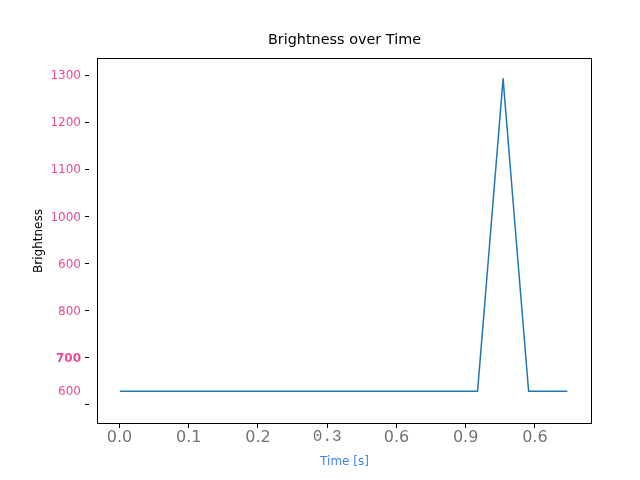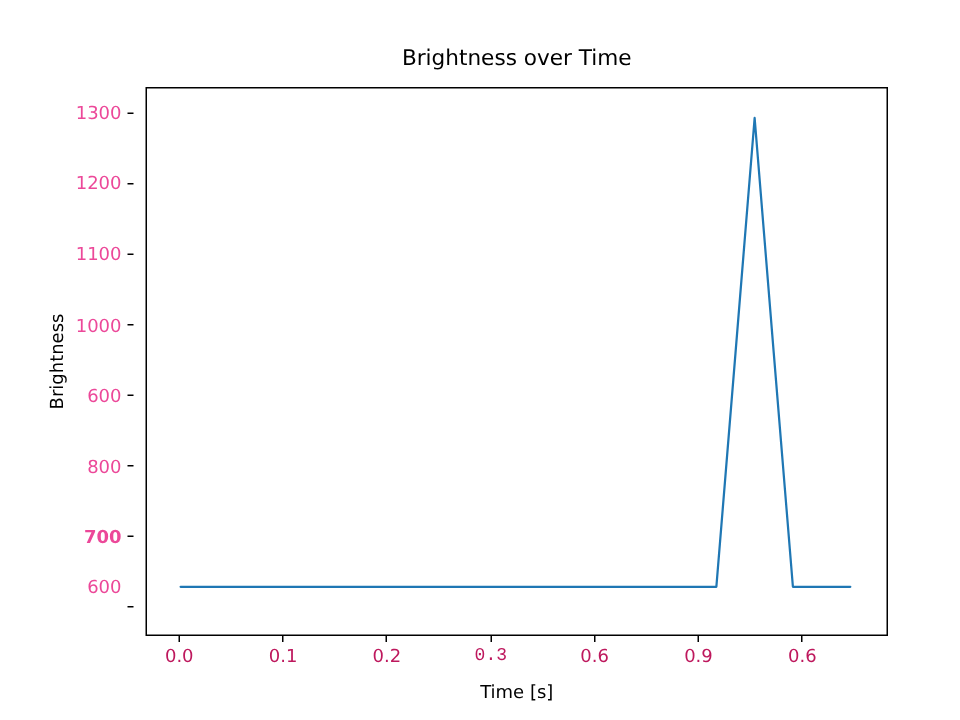--- a/index.html
+++ b/index.html
@@ -63,41 +63,41 @@
     position: absolute;
     left: 0px;
     top: 58px;
     width: 73px;
     height: 366px;
   }
   .xtick-label {
     position: absolute;
     top: 0;
     text-align: center;
-    font-size: 12px;
-    color: #be185d;
+    font-size: 16px;
+    color: #737373;
     line-height: 12px;
     white-space: nowrap;
     transform: translateX(-50%);
   }
   #xtick-labels {
     position: absolute;
     left: 0px;
     top: 431px;
     width: 640px;
     height: 16px;
   }
   #xlabel {
     position: absolute;
     left: 81px;
     top: 454px;
     width: 495px;
     text-align: center;
     font-size: 12px;
-    color: #000000;
+    color: #3b82f6;
     line-height: 14px;
     white-space: nowrap;
   }
   #ylabel {
     position: absolute;
     left: 0px;
     top: 0px;
     width: 366px;
     height: 18px;
     text-align: center;

